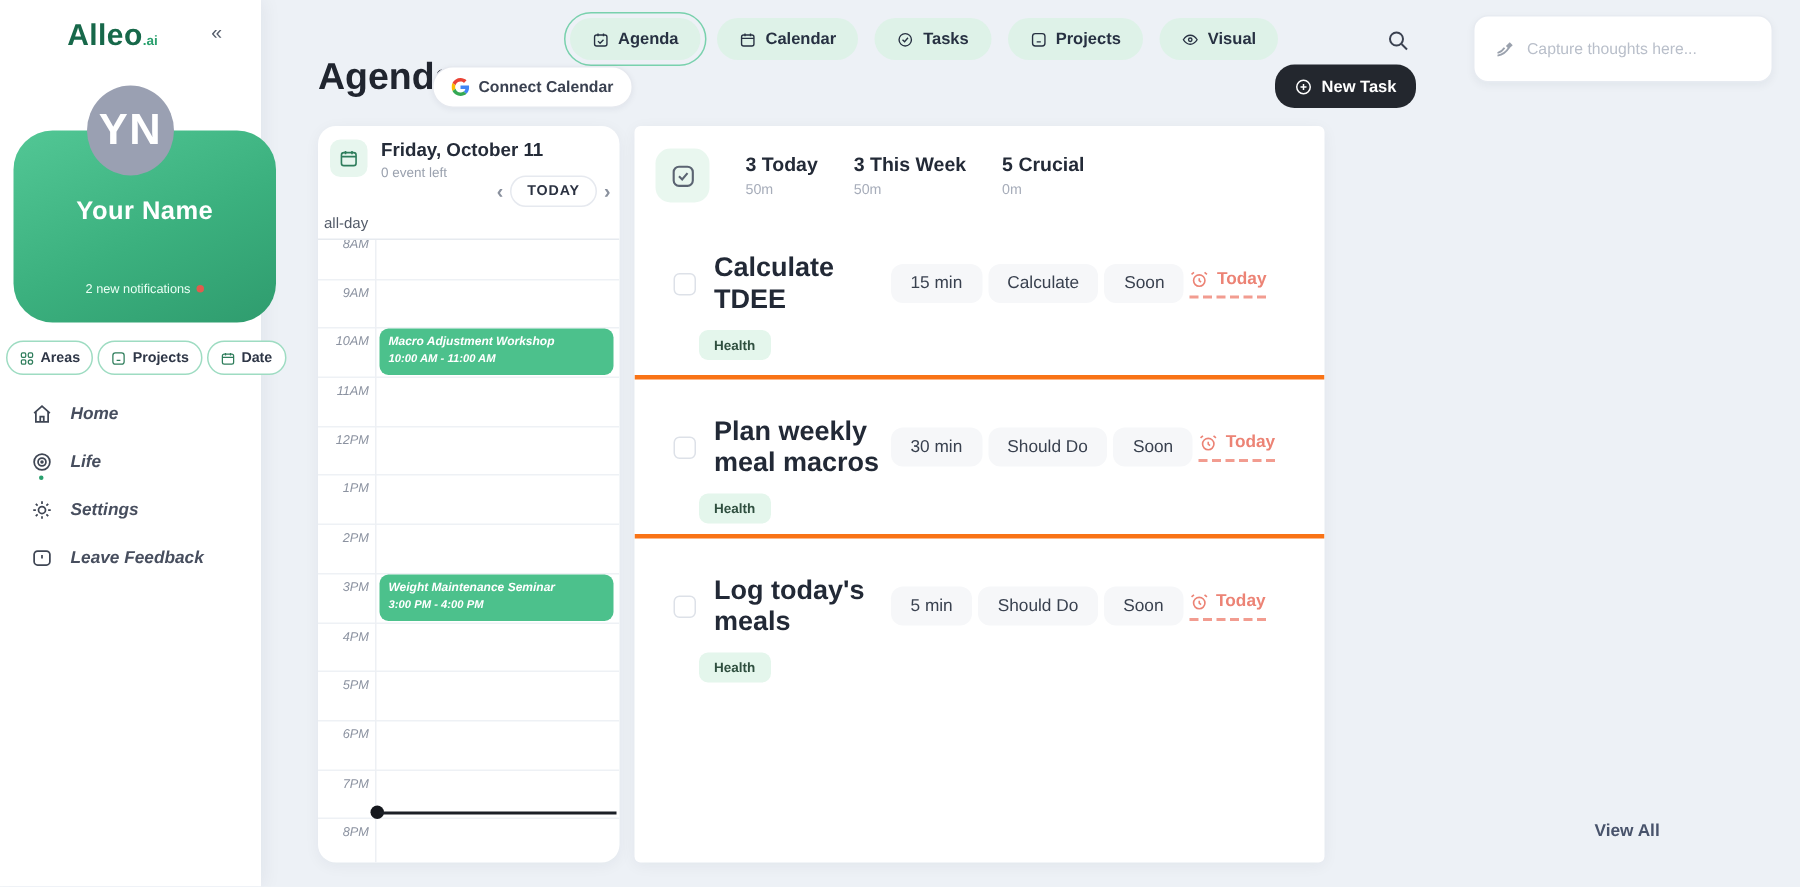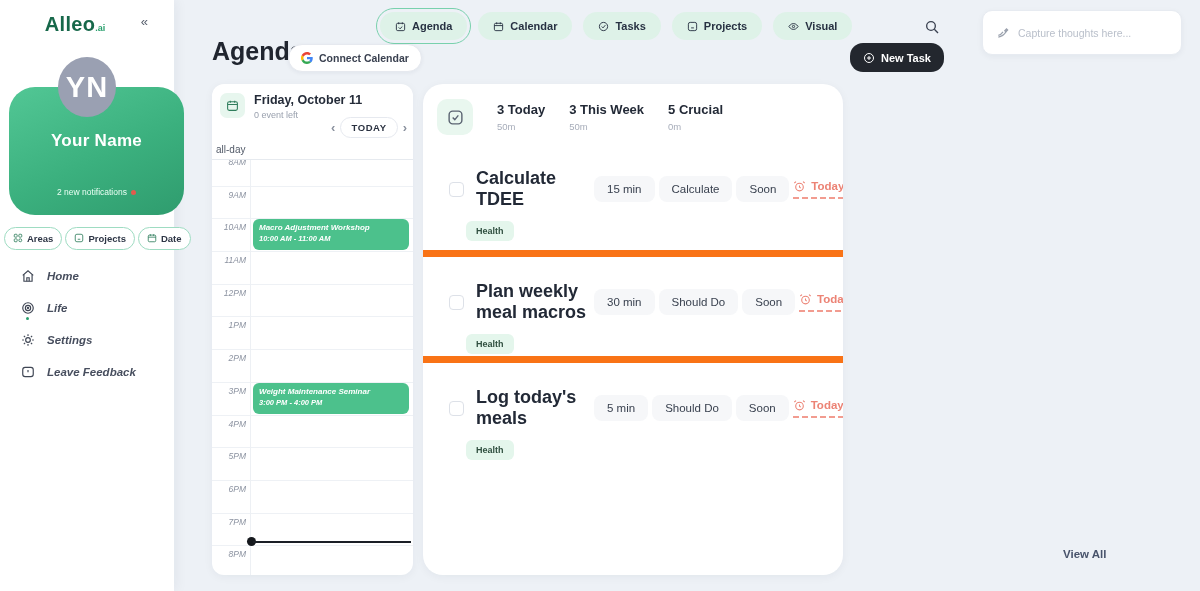--- a/index.html
+++ b/index.html
@@ -17,21 +17,21 @@
   .collapse-btn { position:absolute; top:14px; right:26px; color:#555d6b; font-size:13px; cursor:pointer; }
   .user-card { position:absolute; left:9px; top:87px; width:175px; height:128px; border-radius:26px;
                background:linear-gradient(155deg,#52c795 0%,#3bb07e 55%,#2f9c6e 100%); z-index:1; }
   .user-name { margin-top:44px; text-align:center; color:#fff; font-size:17px; font-weight:bold; letter-spacing:.3px; }
   .user-notif { position:absolute; bottom:18px; width:100%; text-align:center; color:#eafff4; font-size:8.5px; }
   .notif-dot { display:inline-block; width:5px; height:5px; border-radius:50%; background:#e25b4d; margin-left:4px; vertical-align:middle; }
   .avatar { position:absolute; left:58px; top:57px; width:58px; height:60px; border-radius:50%;
             background:#9aa0b2; color:#fff; display:flex; align-items:center; justify-content:center;
             font-size:29px; font-weight:bold; z-index:2; letter-spacing:1px; }
   .filter-row { position:absolute; top:227px; left:4px; display:flex; gap:3px; z-index:2; }
-  .filter-pill { display:flex; gap:4px; border:1px solid #9edcc2; border-radius:13px;
+  .filter-pill { display:flex; align-items:center; gap:4px; border:1px solid #9edcc2; border-radius:13px;
                  background:#fff; padding:5px 8px; font-size:9.5px; color:#2e3646; font-weight:bold; cursor:pointer; }
   .side-nav { position:absolute; top:260px; left:21px; right:0;font-style:italic; }
   .nav-item { display:flex; align-items:center; gap:12px; padding:9px 0; color:#474e5e; font-size:11.5px;
               font-weight:600; cursor:pointer; }
   .nav-item .nicon { position:relative; width:14px; height:14px; color:#3f4654; }
   .nav-dot { position:absolute; left:5px; bottom:-5px; width:3px; height:3px; border-radius:50%; background:#2aa06e; }
 
   
   .tabs { position:absolute; left:380px; top:12px; display:flex; gap:11px; }
   .tab { display:flex; align-items:center; gap:6px; background:#def2e8; border-radius:16px; padding:8px 15px;
@@ -72,31 +72,31 @@
   .hour-row { position:absolute; left:0; right:0; height:33px; border-top:1px solid #eef1f5; }
   .hour-label { position:absolute; left:0; top:3px; width:34px; text-align:right; font-size:8.5px; color:#8b92a0; }
   .cal-event { position:absolute; left:41px; right:4px; height:31px; background:#4cc18c; border-radius:6px;
                padding:4px 6px; color:#fff; overflow:hidden; z-index:2; cursor:pointer; }
   .ev-title { font-size:8px; font-weight:600; white-space:nowrap; }
   .ev-time { font-size:7.5px; font-weight:bold; margin-top:2px; }
   .now-line { position:absolute; left:41px; right:2px; top:381px; height:2px; background:#1b1f26; z-index:2; }
   .now-dot { position:absolute; left:35px; top:377px; width:9px; height:9px; border-radius:50%; background:#15181d; z-index:2; }
 
   
-  .tasks-card { position:absolute; left:423px; top:84px; width:420px; height:491px; background:#fff;
-                border-radius:20px; box-shadow:0 2px 10px rgba(25,39,66,.05); overflow:hidden; }
+  .tasks-card { position:absolute; left:423px; top:84px; width:460px; height:491px; background:#fff;
+                border-radius:4px; box-shadow:0 2px 10px rgba(25,39,66,.05); overflow:hidden; }
   .tasks-head { position:absolute; top:15px; left:14px; display:flex; gap:24px; align-items:flex-start; }
   .tasks-icon-box { width:36px; height:36px; border-radius:10px; background:#e9f7ef; display:flex;
                     align-items:center; justify-content:center; }
   .stat { padding-top:3px; }
   .stat-label { font-size:13px; font-weight:bold; color:#232a37; }
   .stat-min { font-size:9.5px; color:#a7adba; margin-top:4px; }
   .task-list { position:absolute; top:60px; left:0; right:0; }
   .task-section { height:106px; padding:24px 14px 0 26px; }
-  .task-section + .task-section { border-top:7px solid #f97316; }
+  .task-section + .task-section { border-top:3px solid #f97316; }
   .task-row { display:flex; align-items:center; }
   .checkbox { width:15px; height:15px; border:1.5px solid #dde1e8; border-radius:4px; background:#fff;
               flex:none; cursor:pointer; }
   .task-title { margin-left:12px; width:118px; font-size:18px; font-weight:bold; color:#222936; flex:none; }
   .pill { background:#f6f7f9; border-radius:8px; padding:7px 13px; font-size:11.5px; color:#39414f;
           margin-right:4px; white-space:nowrap; }
   .due { margin-left:auto; margin-right:31px; display:flex; align-items:center; gap:5px; color:#ec8375;
          font-size:11.5px; font-weight:600; border-bottom:2px dashed #f29c90; padding-bottom:4px; cursor:pointer; }
   .tag-row { margin-top:10px; padding-left:17px; }
   .tag { display:inline-block; background:#e4f6ec; color:#2f4f3f; border-radius:6px; padding:5px 10px;

